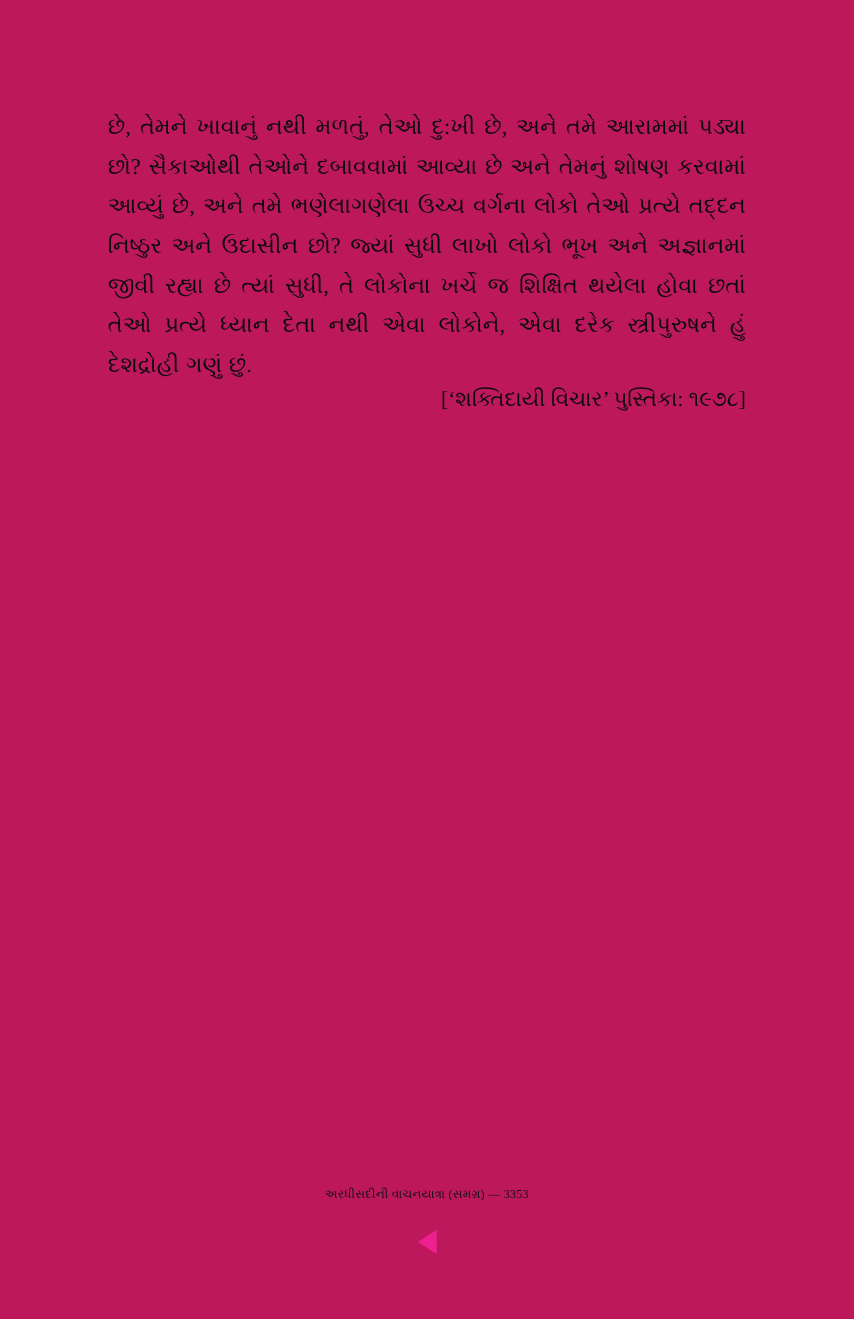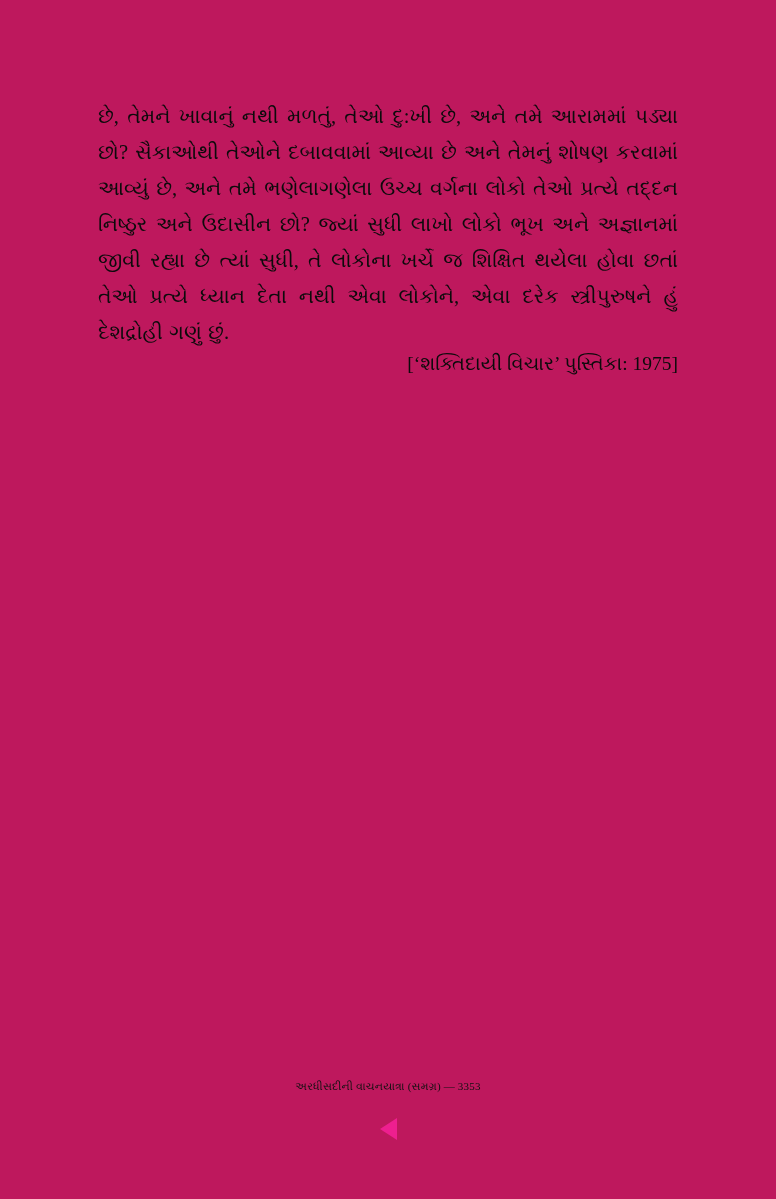--- a/index.html
+++ b/index.html
@@ -76,21 +76,21 @@
     vertical-align: middle;
   }
 </style>
 </head>
 <body>
 
 <div class="page">
 
   <div class="body-text">છે, તેમને ખાવાનું નથી મળતું, તેઓ દુ:ખી છે, અને તમે આરામમાં પડ્યા છો? સૈકાઓથી તેઓને દબાવવામાં આવ્યા છે અને તેમનું શોષણ કરવામાં આવ્યું છે, અને તમે ભણેલાગણેલા ઉચ્ચ વર્ગના લોકો તેઓ પ્રત્યે તદ્દન નિષ્ઠુર અને ઉદાસીન છો? જ્યાં સુધી લાખો લોકો ભૂખ અને અજ્ઞાનમાં જીવી રહ્યા છે ત્યાં સુધી, તે લોકોના ખર્ચે જ શિક્ષિત થયેલા હોવા છતાં તેઓ પ્રત્યે ધ્યાન દેતા નથી એવા લોકોને, એવા દરેક સ્ત્રીપુરુષને હું દેશદ્રોહી ગણું છું.</div>
 
-  <div class="attribution">[‘શક્તિદાયી વિચાર’ પુસ્તિકા: 1975]</div>
+  <div class="attribution">[‘શક્તિદાયી વિચાર’ પુસ્તિકા: ૧૯૭૮]</div>
 
   <div class="footer">અરધીસદીની વાચનયાત્રા (સમગ્ર) — 3353</div>
 
   <div class="nav-arrow-wrap">
     <span class="nav-arrow"></span>
   </div>
 
 </div>
 
 </body></html>

